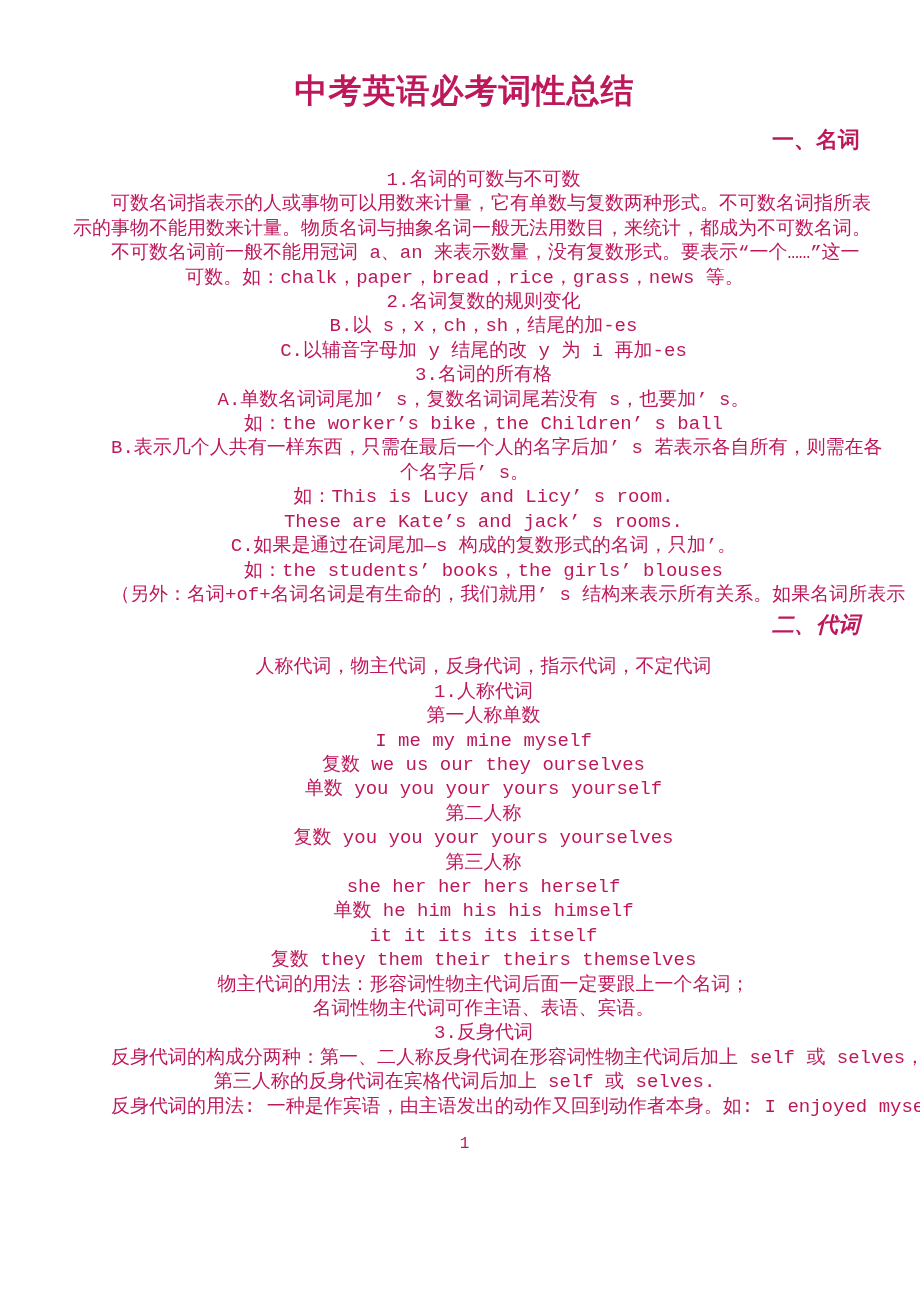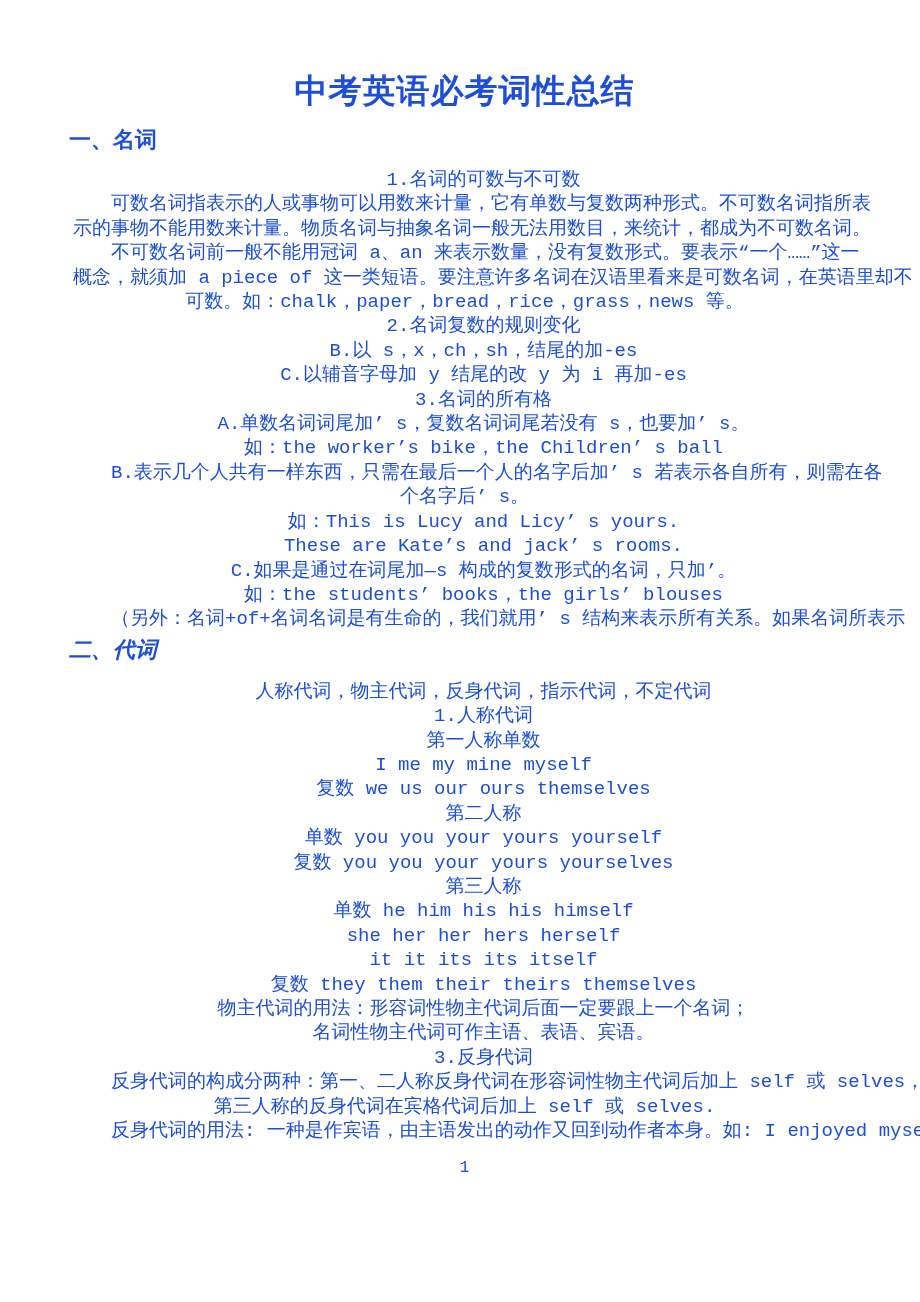--- a/index.html
+++ b/index.html
@@ -1,37 +1,37 @@
 <!DOCTYPE html>
 <html><head>
 <meta charset="utf-8">
 <style>
   html, body { margin: 0; padding: 0; background: #ffffff; }
   .page {
     position: relative;
     width: 920px;
     height: 1302px;
     background: #ffffff;
-    color: #1d4ed8;
+    color: #be185d;
     font-family: "Liberation Mono", "DejaVu Sans Mono", monospace;
     overflow: hidden;
     box-sizing: border-box;
     padding: 0 60px 0 69px;
   }
   .title {
     margin: 72px 0 0 0;
     text-align: center;
     font-family: "Liberation Sans", "DejaVu Sans", sans-serif;
     font-weight: bold;
     font-size: 33px;
     line-height: 38px;
     letter-spacing: 1px;
   }
   .section-heading {
-    text-align: left;
+    text-align: right;
     font-weight: bold;
     font-size: 22px;
     line-height: 27px;
     margin: 18px 0 13px 0;
   }
   .section-heading.second {
     margin: 6px 0 15px 0;
     font-style: italic;
   }
   .body-lines { margin: 4px; text-align: center; }
@@ -54,51 +54,50 @@
 <div class="page">
   <div class="title">中考英语必考词性总结</div>
 
   <div class="section-heading">一、名词</div>
 
   <div class="body-lines">
       <div class="line">　　1.名词的可数与不可数</div>
       <div class="line">　　可数名词指表示的人或事物可以用数来计量，它有单数与复数两种形式。不可数名词指所表</div>
       <div class="line">示的事物不能用数来计量。物质名词与抽象名词一般无法用数目，来统计，都成为不可数名词。</div>
       <div class="line">　　不可数名词前一般不能用冠词 a、an 来表示数量，没有复数形式。要表示“一个……”这一</div>
-      <div class="line">概念，就须加 a piece of 这一类短语。要注意许多名词在汉语里看来是可数名词，在英语里却不</div>
       <div class="line">可数。如：chalk，paper，bread，rice，grass，news 等。</div>
       <div class="line">　　2.名词复数的规则变化</div>
       <div class="line">　　B.以 s，x，ch，sh，结尾的加-es</div>
       <div class="line">　　C.以辅音字母加 y 结尾的改 y 为 i 再加-es</div>
       <div class="line">　　3.名词的所有格</div>
       <div class="line">　　A.单数名词词尾加’ s，复数名词词尾若没有 s，也要加’ s。</div>
       <div class="line">　　如：the worker’s bike，the Children’ s ball</div>
       <div class="line">　　B.表示几个人共有一样东西，只需在最后一个人的名字后加’ s 若表示各自所有，则需在各</div>
       <div class="line">个名字后’ s。</div>
-      <div class="line">　　如：This is Lucy and Licy’ s yours.</div>
+      <div class="line">　　如：This is Lucy and Licy’ s room.</div>
       <div class="line">　　These are Kate’s and jack’ s rooms.</div>
       <div class="line">　　C.如果是通过在词尾加—s 构成的复数形式的名词，只加’。</div>
       <div class="line">　　如：the students’ books，the girls’ blouses</div>
       <div class="line">　　（另外：名词+of+名词名词是有生命的，我们就用’ s 结构来表示所有关系。如果名词所表示</div>
     </div>
 
   <div class="section-heading second">二、代词</div>
 
   <div class="body-lines">
       <div class="line">　　人称代词，物主代词，反身代词，指示代词，不定代词</div>
       <div class="line">　　1.人称代词</div>
       <div class="line">　　第一人称单数</div>
       <div class="line">　　I me my mine myself</div>
-      <div class="line">　　复数 we us our ours themselves</div>
+      <div class="line">　　复数 we us our they ourselves</div>
+      <div class="line">　　单数 you you your yours yourself</div>
       <div class="line">　　第二人称</div>
-      <div class="line">　　单数 you you your yours yourself</div>
       <div class="line">　　复数 you you your yours yourselves</div>
       <div class="line">　　第三人称</div>
+      <div class="line">　　she her her hers herself</div>
       <div class="line">　　单数 he him his his himself</div>
-      <div class="line">　　she her her hers herself</div>
       <div class="line">　　it it its its itself</div>
       <div class="line">　　复数 they them their theirs themselves</div>
       <div class="line">　　物主代词的用法：形容词性物主代词后面一定要跟上一个名词；</div>
       <div class="line">　　名词性物主代词可作主语、表语、宾语。</div>
       <div class="line">　　3.反身代词</div>
       <div class="line">　　反身代词的构成分两种：第一、二人称反身代词在形容词性物主代词后加上 self 或 selves，</div>
       <div class="line">第三人称的反身代词在宾格代词后加上 self 或 selves.</div>
       <div class="line">　　反身代词的用法: 一种是作宾语，由主语发出的动作又回到动作者本身。如: I enjoyed myself</div>
     </div>
 

